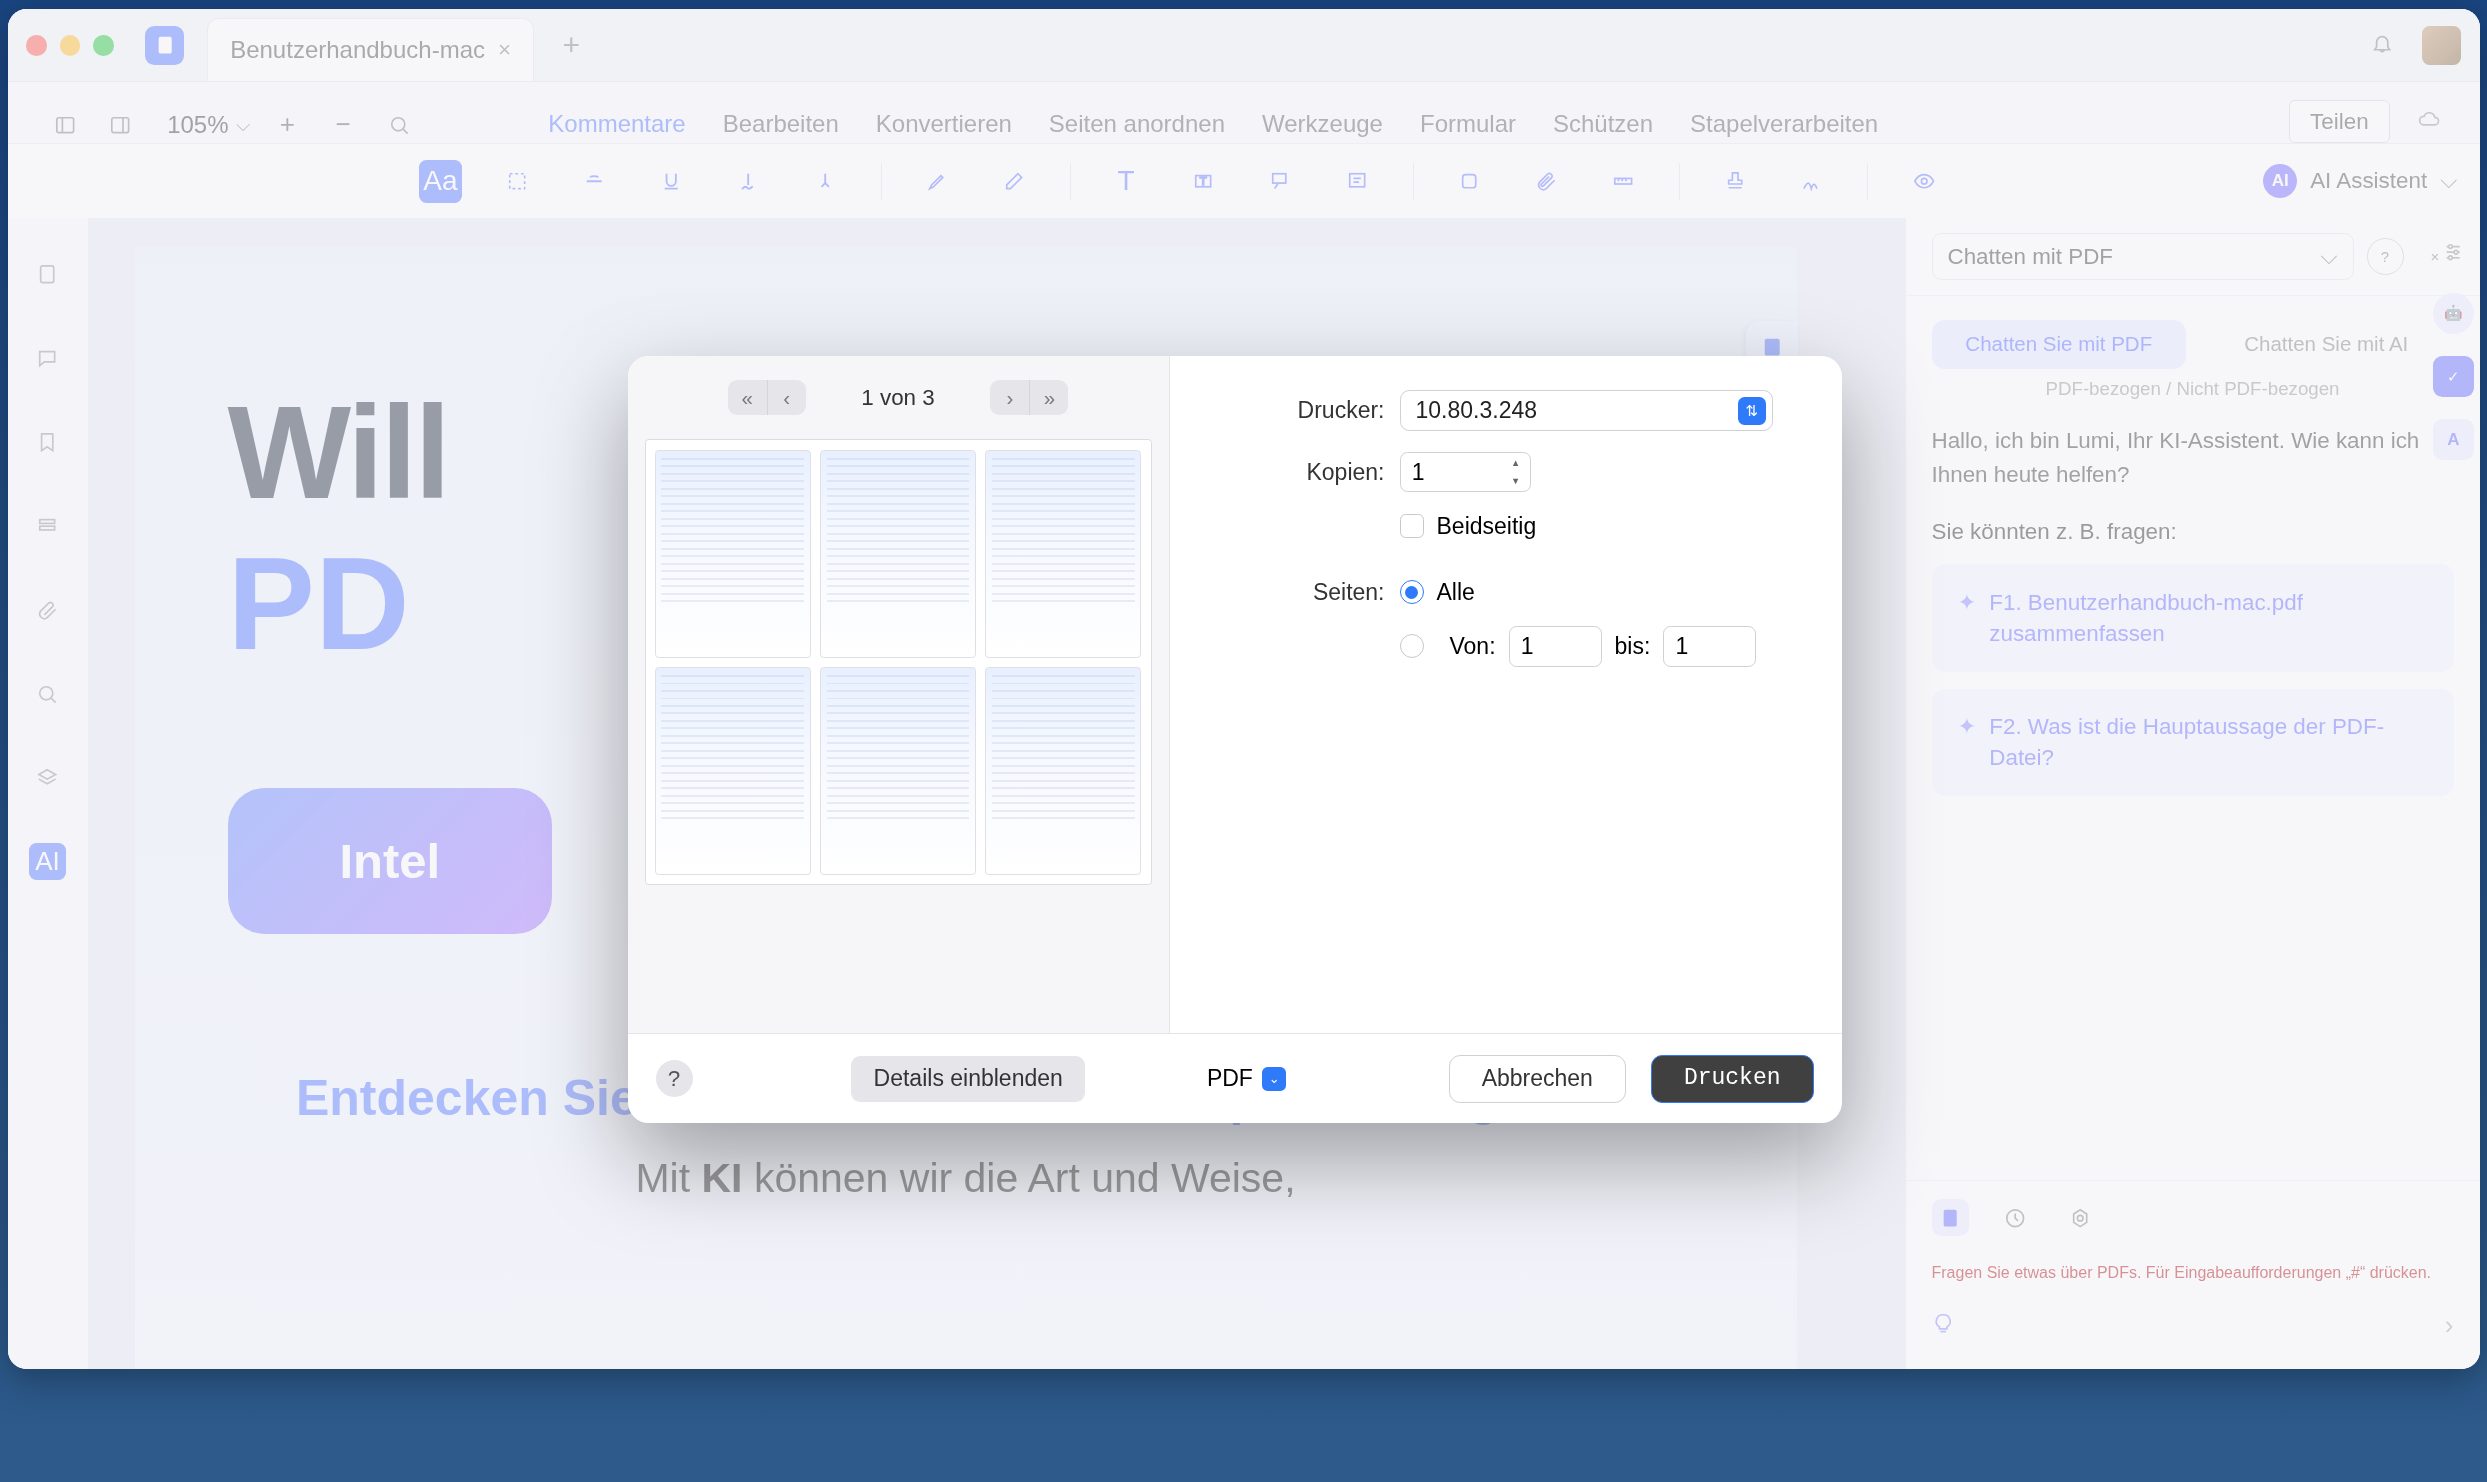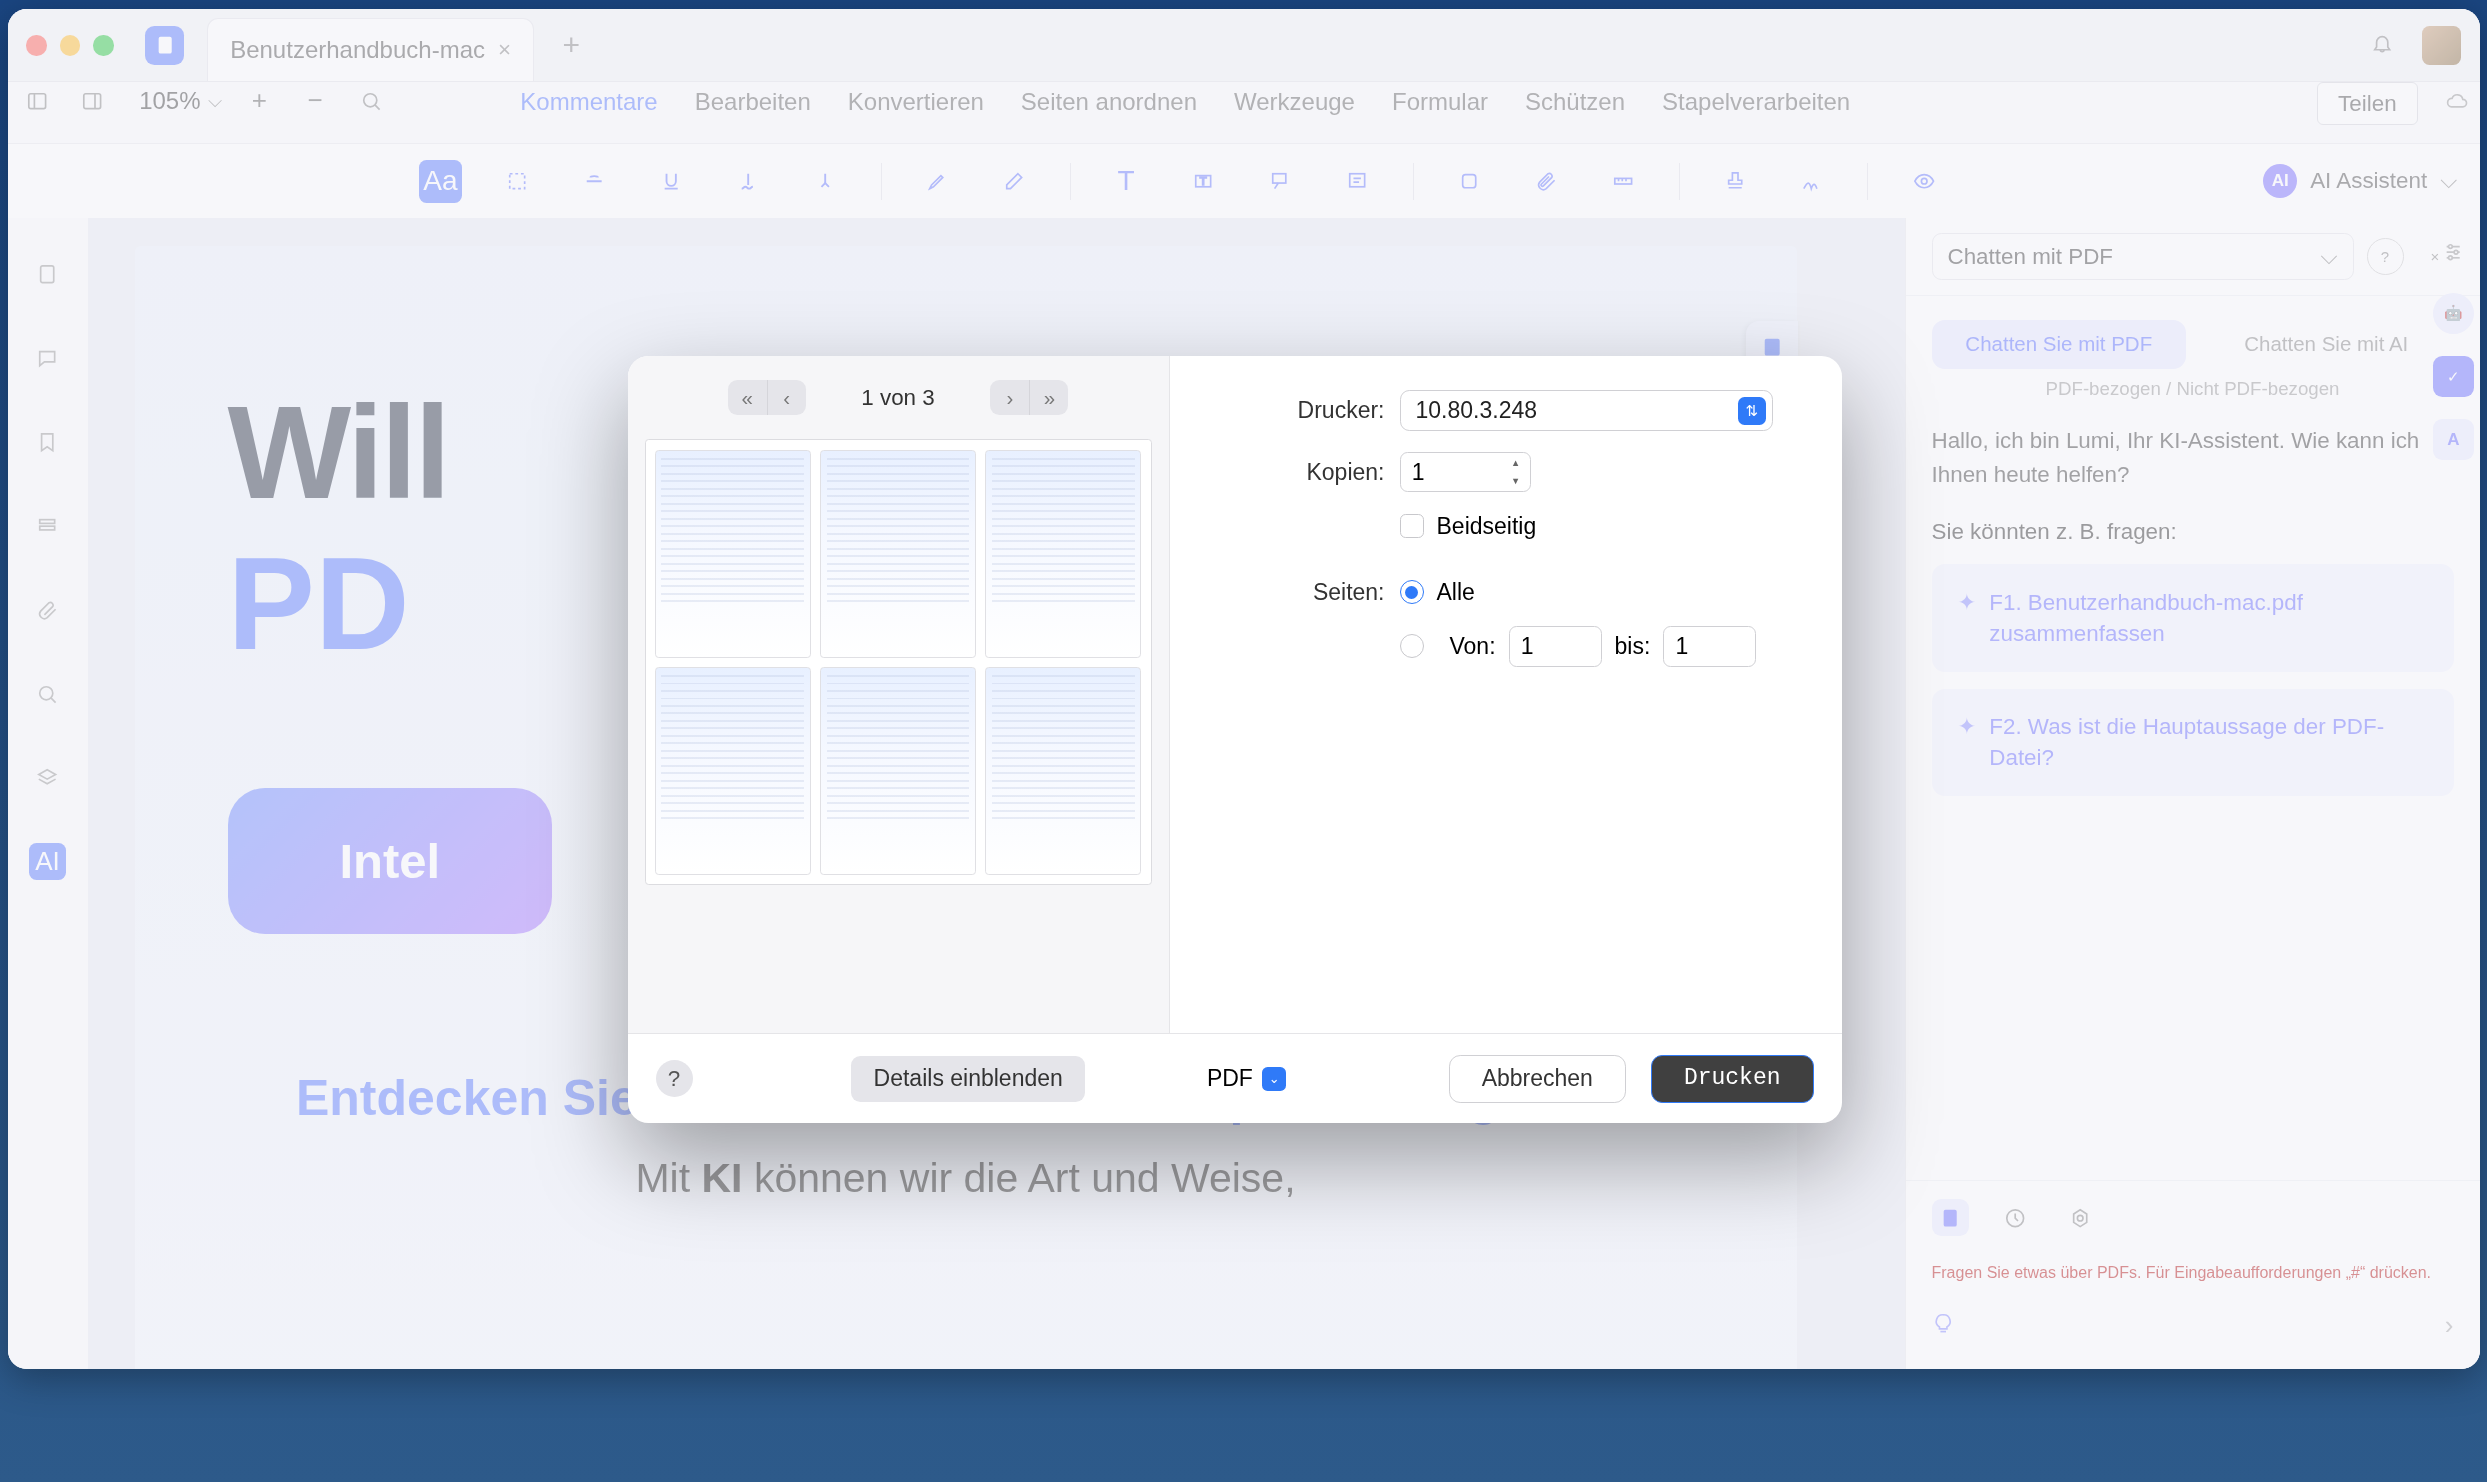--- a/index.html
+++ b/index.html
@@ -48,22 +48,22 @@
   margin-top: 9.3px;
   color: #555; font-size: 24px;
 }
 .tab-close { color: #888; cursor: pointer; font-size: 22.4px; }
 .tab-add { margin-left: 28px; color: #888; font-size: 30px; cursor: pointer; }
 .titlebar-right { margin-left: auto; display: flex; gap: 28px; align-items: center; }
 .bell-icon { font-size: 28px; color: #888; }
 .avatar { width: 39px; height: 39px; border-radius: 7.5px; background: linear-gradient(135deg, #c9a07a, #8b6f47); }
 
 .main-toolbar {
-  height: 62px; display: flex; align-items: flex-start;
-  padding: 0 11px; background: #fafbfd;
+  height: 62px; display: flex; align-items: flex-end;
+  padding: 0 39px; background: #fafbfd;
   border-bottom: 0.9px solid #e8e9ed;
 }
 .tb-left { display: flex; align-items: center; gap: 18.7px; color: #555; }
 .icon-btn { width: 37px; height: 37px; display: flex; align-items: center; justify-content: center; color: #666; cursor: pointer; border-radius: 5.6px; }
 .zoom { font-size: 24px; color: #444; display: flex; align-items: center; gap: 7.5px; margin-left: 9.3px; }
 .zoom-chev { color: #888; font-size: 18.7px; }
 .main-tabs { display: flex; gap: 37px; margin-left: 131px; font-size: 24px; color: #666; }
 .main-tabs span { cursor: pointer; padding: 5.6px 0; }
 .main-tabs .active { color: #5b7cff; font-weight: 500; }
 .tb-right { margin-left: auto; display: flex; align-items: center; gap: 28px; }

